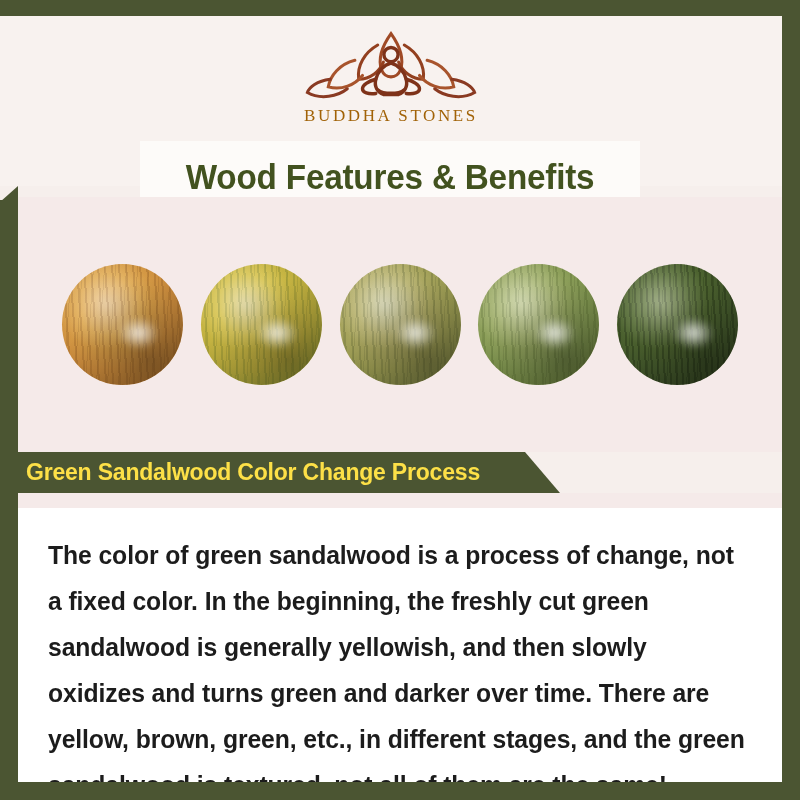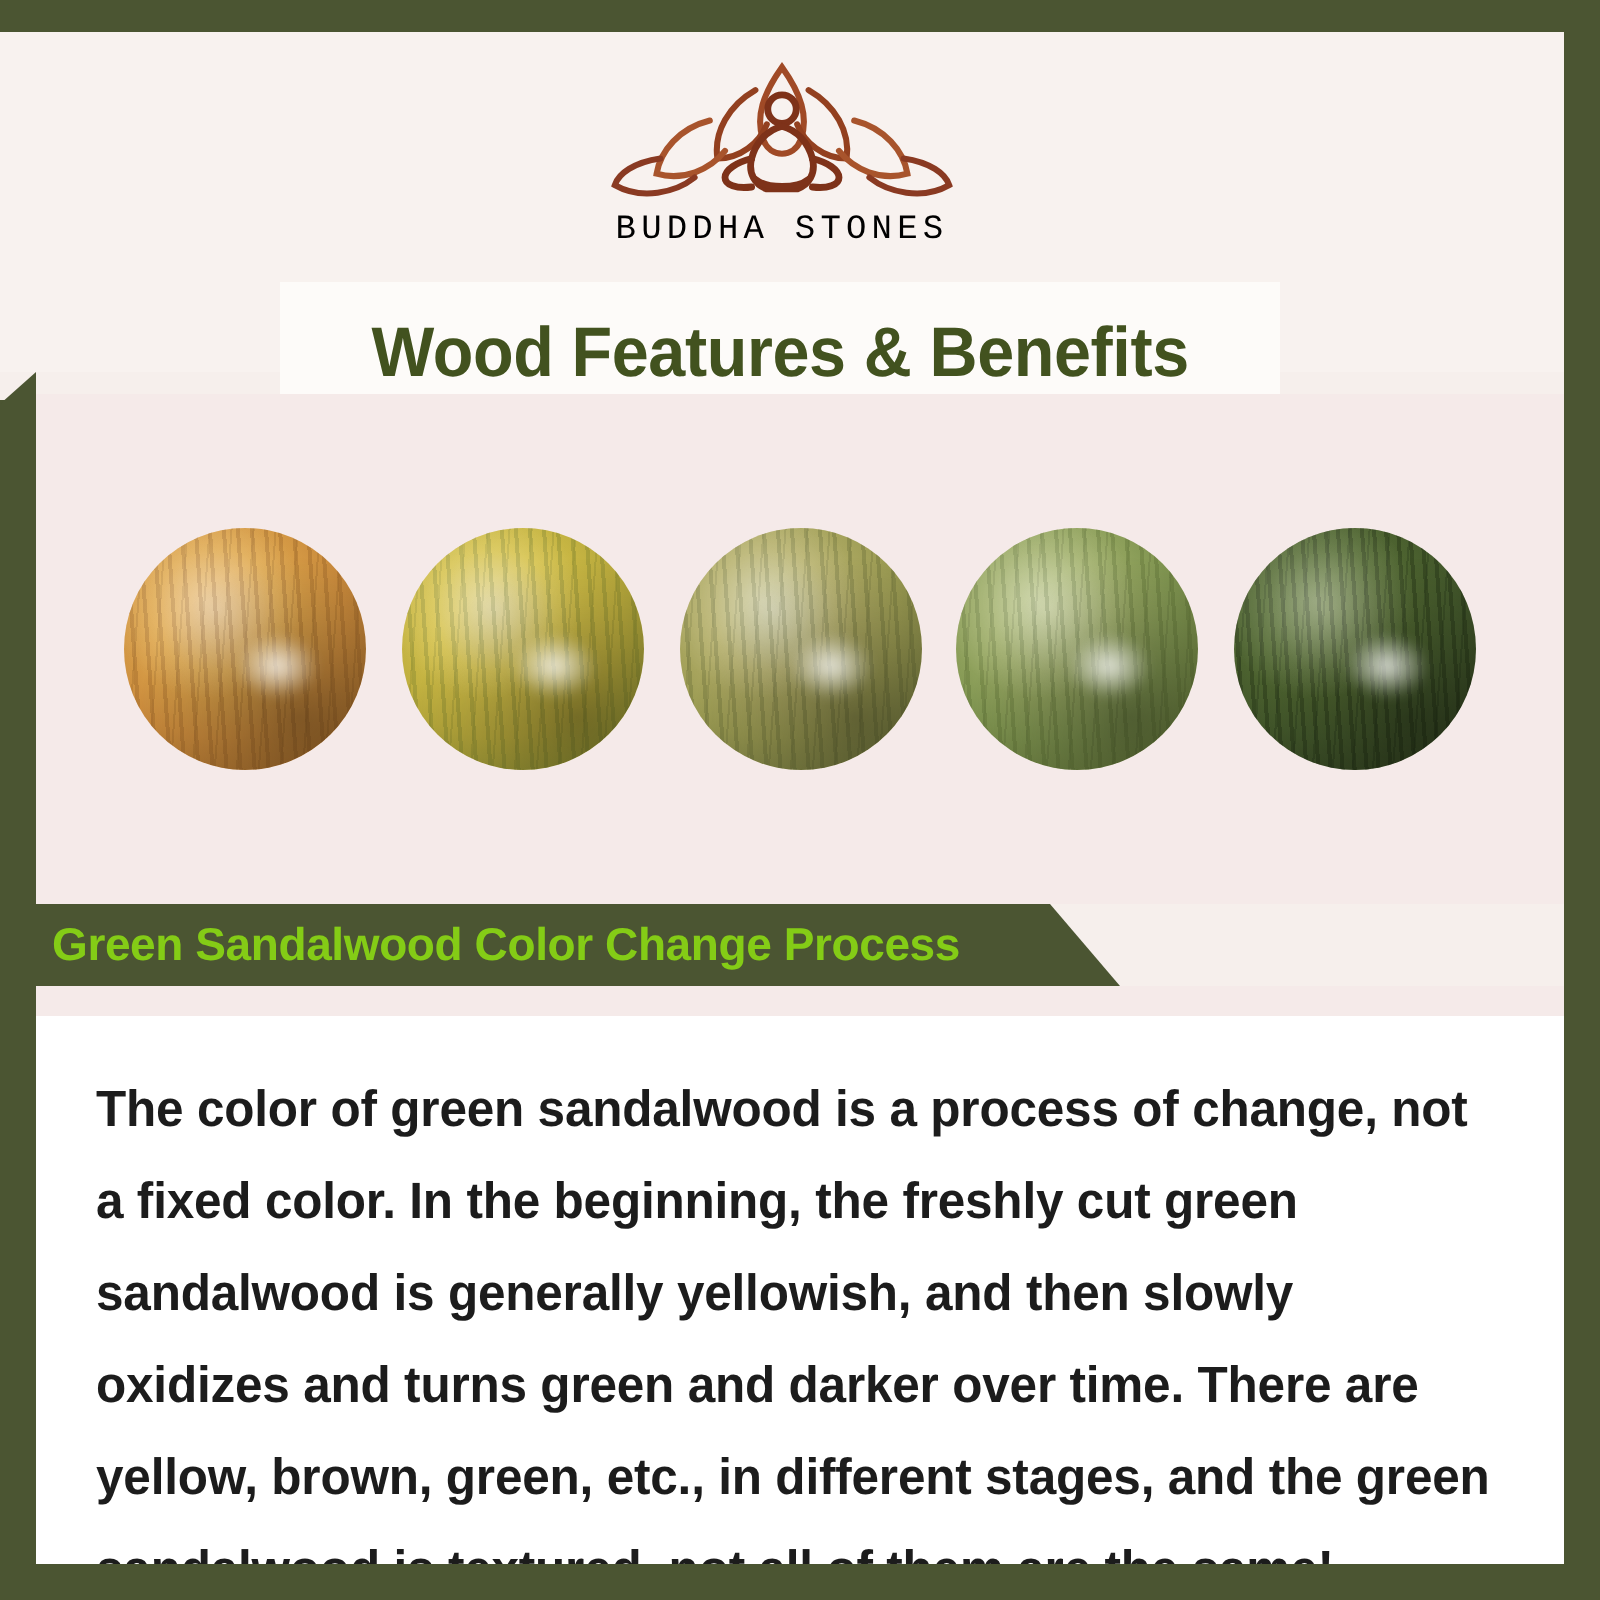--- a/index.html
+++ b/index.html
@@ -18,22 +18,22 @@
   .frame-left-bevel{position:absolute;left:0;top:186px;width:18px;height:16px;
     background:#4b5532;clip-path:polygon(100% 0,100% 100%,0 100%);}
   
   .inner-cream{position:absolute;left:0;top:16px;width:782px;height:170px;background:#f8f2ef;}
 
   
   .header{position:absolute;left:0;top:16px;width:782px;height:122px;
     display:flex;flex-direction:column;align-items:center;justify-content:flex-start;}
   .logo-mark{margin-top:10px;width:190px;height:78px;}
   .brand{
-    font-family:Liberation Mono, monospace;
-    font-size:17px;letter-spacing:2.6px;color:#000000;font-weight:400;
+    font-family:Liberation Serif, serif;
+    font-size:17px;letter-spacing:2.6px;color:#a16207;font-weight:400;
     margin-top:2px;
   }
 
   
   .title-band{
     position:absolute;left:140px;top:141px;width:500px;height:56px;
     background:#fdfbf9;display:flex;align-items:flex-end;justify-content:center;
   }
   .title-text{
     font-size:35px;font-weight:700;color:#42521f;
@@ -70,21 +70,21 @@
   }
 
   
   .section-banner{
     position:absolute;left:0;top:452px;width:560px;height:41px;
     background:#4b5532;
     clip-path:polygon(0 0,525px 0,560px 100%,0 100%);
     display:flex;align-items:center;
   }
   .section-banner-text{
-    color:#84cc16;font-size:23px;font-weight:700;margin-left:26px;
+    color:#fde047;font-size:23px;font-weight:700;margin-left:26px;
     white-space:nowrap;letter-spacing:-0.2px;
   }
   .band-gap{position:absolute;left:18px;top:493px;width:764px;height:15px;background:#f5eae9;}
 
   
   .body-panel{
     position:absolute;left:18px;top:508px;width:782px;height:274px;
     background:#ffffff;box-sizing:border-box;padding:24px 30px 0 30px;
   }
   .body-text{

